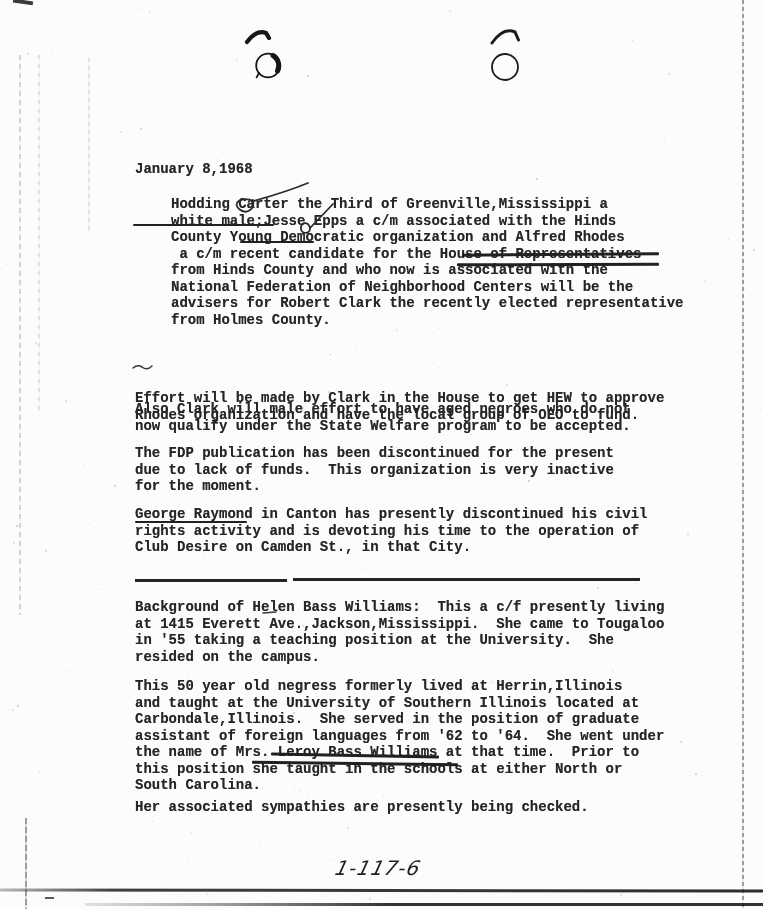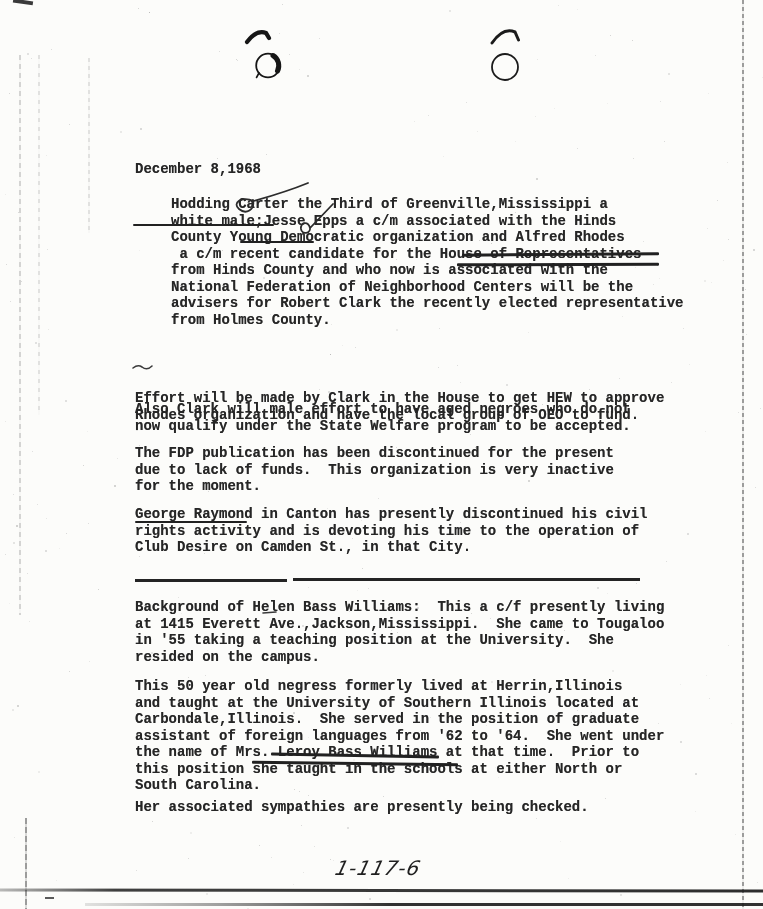--- a/index.html
+++ b/index.html
@@ -349,21 +349,21 @@
   <div class="vline vline-right"></div>
   <div class="vline vline-left-a"></div>
   <div class="vline vline-left-b"></div>
   <div class="vline vline-left-c"></div>
   <div class="vline vline-left-d"></div>
   <div class="hline hline-bottom-1"></div>
   <div class="hline hline-bottom-2"></div>
   <div class="corner-mark"></div>
   <div class="small-dash"></div>
 
-  <div class="tw" id="para-date">December 8,1968</div>
+  <div class="tw" id="para-date">January 8,1968</div>
   <div class="tw" id="para-1">Hodding Carter the Third of Greenville,Mississippi a
 white male;Jesse Epps a c/m associated with the Hinds
 County Young Democratic organization and Alfred Rhodes
  a c/m recent candidate for the House of Representatives
 from Hinds County and who now is associated with the
 National Federation of Neighborhood Centers will be the
 advisers for Robert Clark the recently elected representative
 from Holmes County.</div>
   <div class="tw" id="para-2">Effort will be made by Clark in the House to get HEW to approve
 Rhodes organization and have the local group of OEO to fund.</div>

